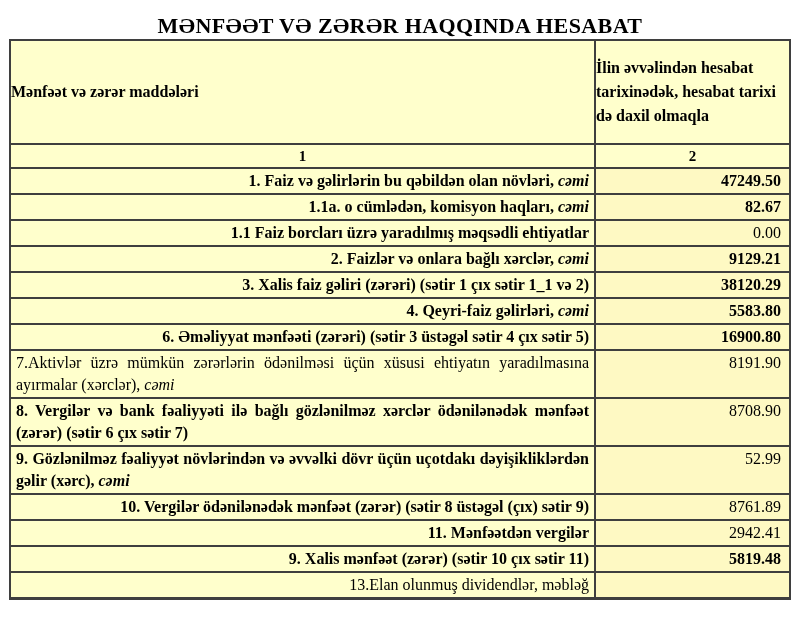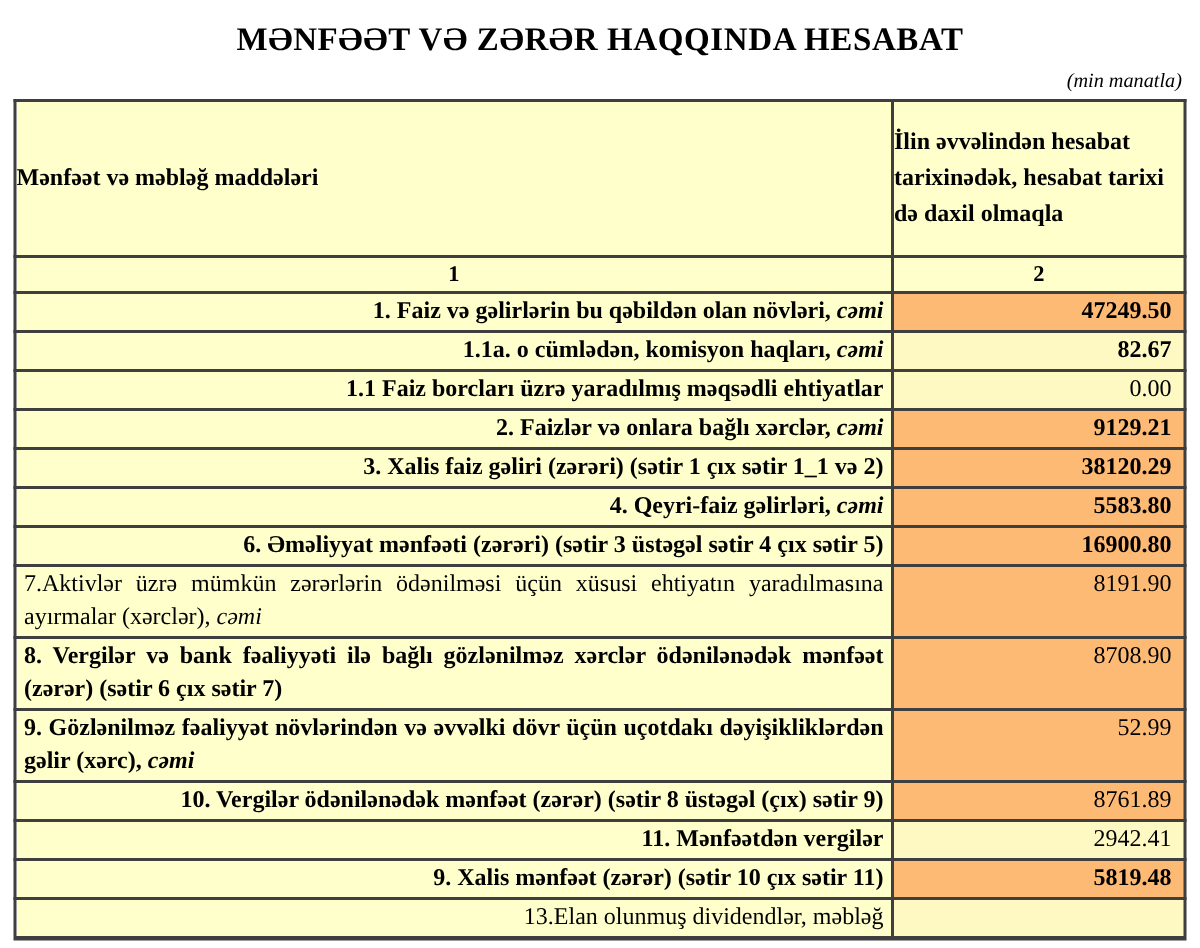--- a/index.html
+++ b/index.html
@@ -37,45 +37,44 @@
     height:22px;background:#FFFFCC;text-align:center;vertical-align:middle;
     font-weight:bold;font-size:15px;padding:0;
   }
   td.label{
     background:#FFFFCC;padding:1px 5px 1px 5px;vertical-align:middle;
   }
   td.value{
     text-align:right;padding:1px 8px 1px 2px;vertical-align:middle;background:#fef9c3;
   }
   tr.row{height:24px;}
-  tr.y td.value{background:#fdba74;}
+  tr.y td.value{background:#fef9c3;}
   tr.b td.label{font-weight:bold;}
   tr.vb td.value{font-weight:bold;}
   tr.tall{height:47px;}
   tr.tall td{vertical-align:top;}
   tr.tall td.label{text-align:justify;}
   tr.last td{border-bottom-width:3px;}
   td.label i{font-style:italic;}
 </style>
 </head>
 <body>
 
 <div class="page">
 
   <div class="title">MƏNFƏƏT VƏ ZƏRƏR HAQQINDA HESABAT</div>
-  <div class="unit-note">(min manatla)</div>
 
   <table class="pl">
     <colgroup>
         <col class="c1">
         <col class="c2">
       </colgroup>
     <tbody>
       <tr class="hdr">
-        <td>Mənfəət və məbləğ maddələri</td>
+        <td>Mənfəət və zərər maddələri</td>
         <td>İlin əvvəlindən hesabat tarixinədək, hesabat tarixi də daxil olmaqla</td>
       </tr>
       <tr class="num">
         <td>1</td>
         <td>2</td>
       </tr>
 
       <tr class="row b vb y">
         <td class="label"><span>1. Faiz və gəlirlərin bu qəbildən olan növləri, </span><i>cəmi</i></td>
         <td class="value">47249.50</td>

